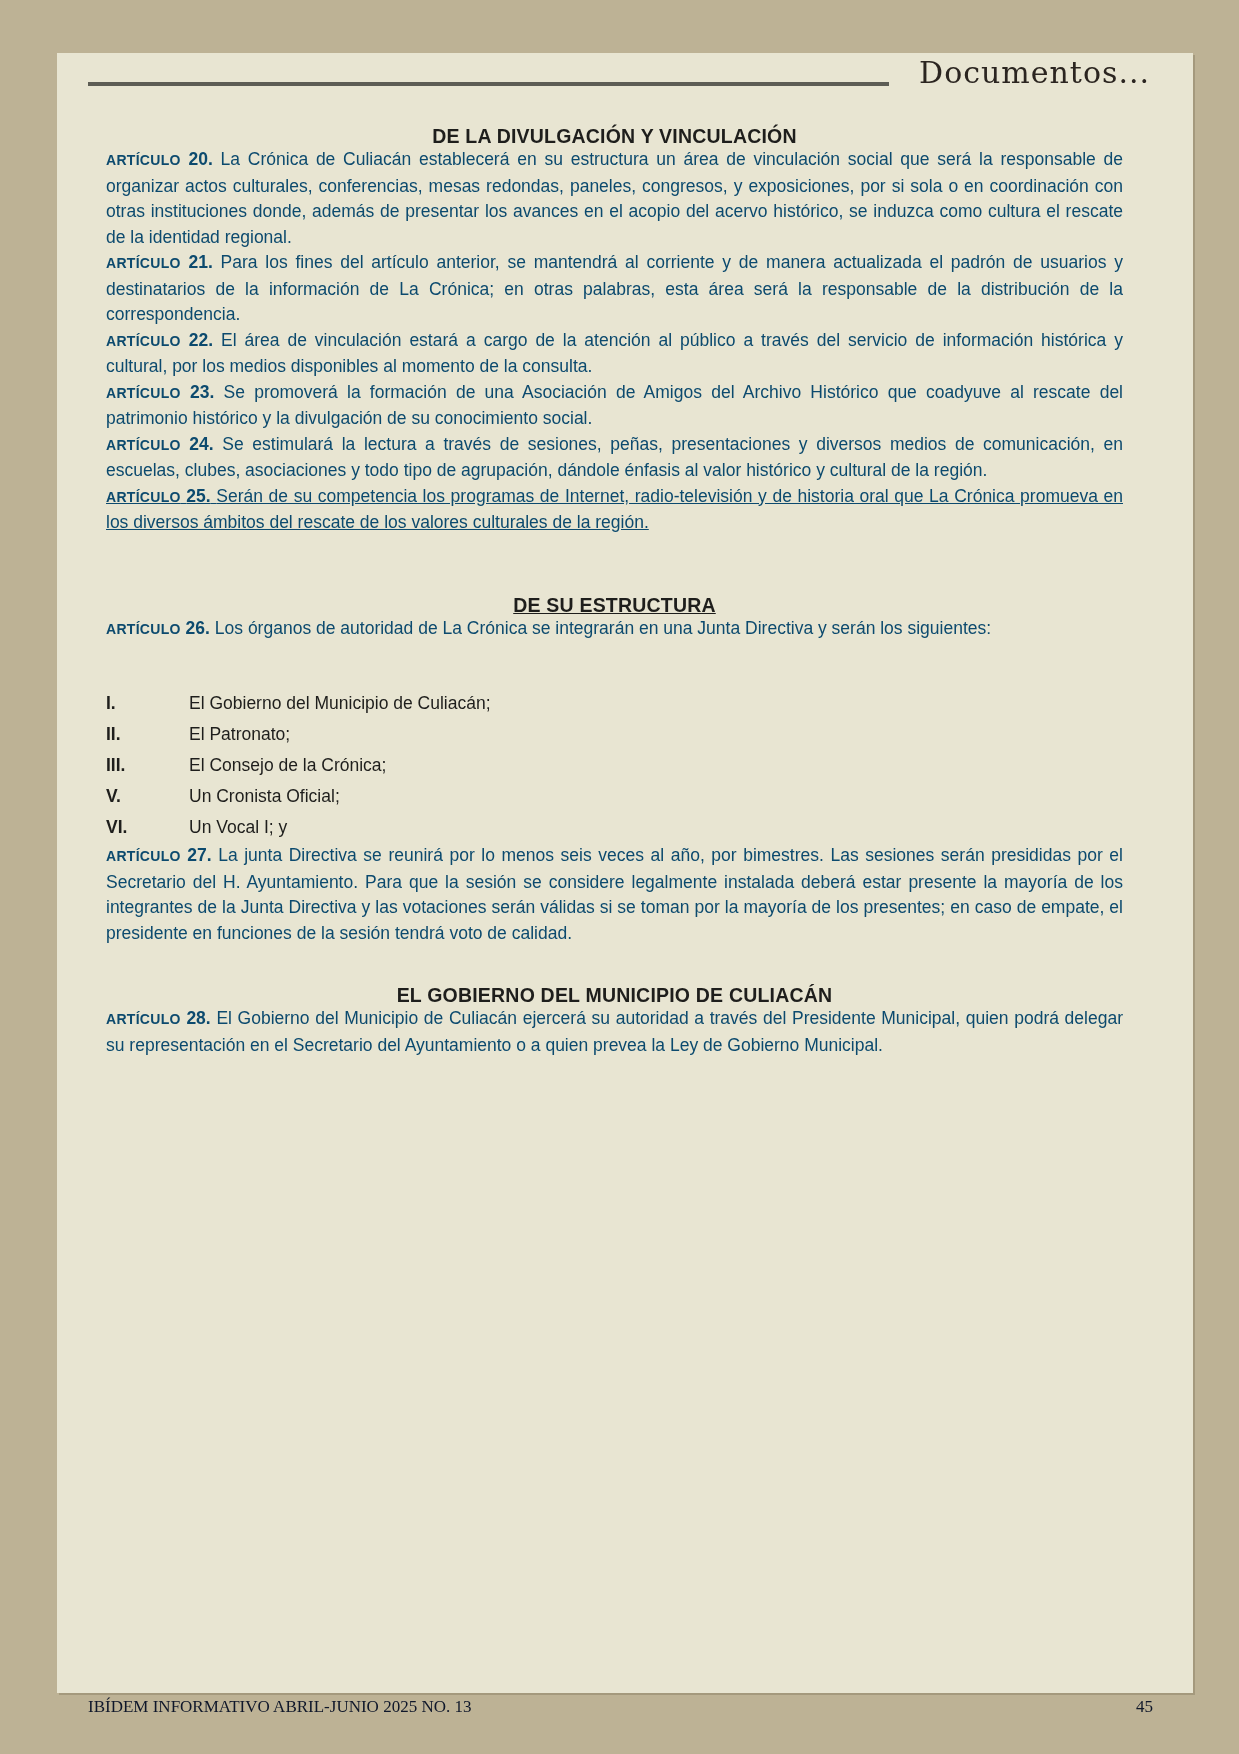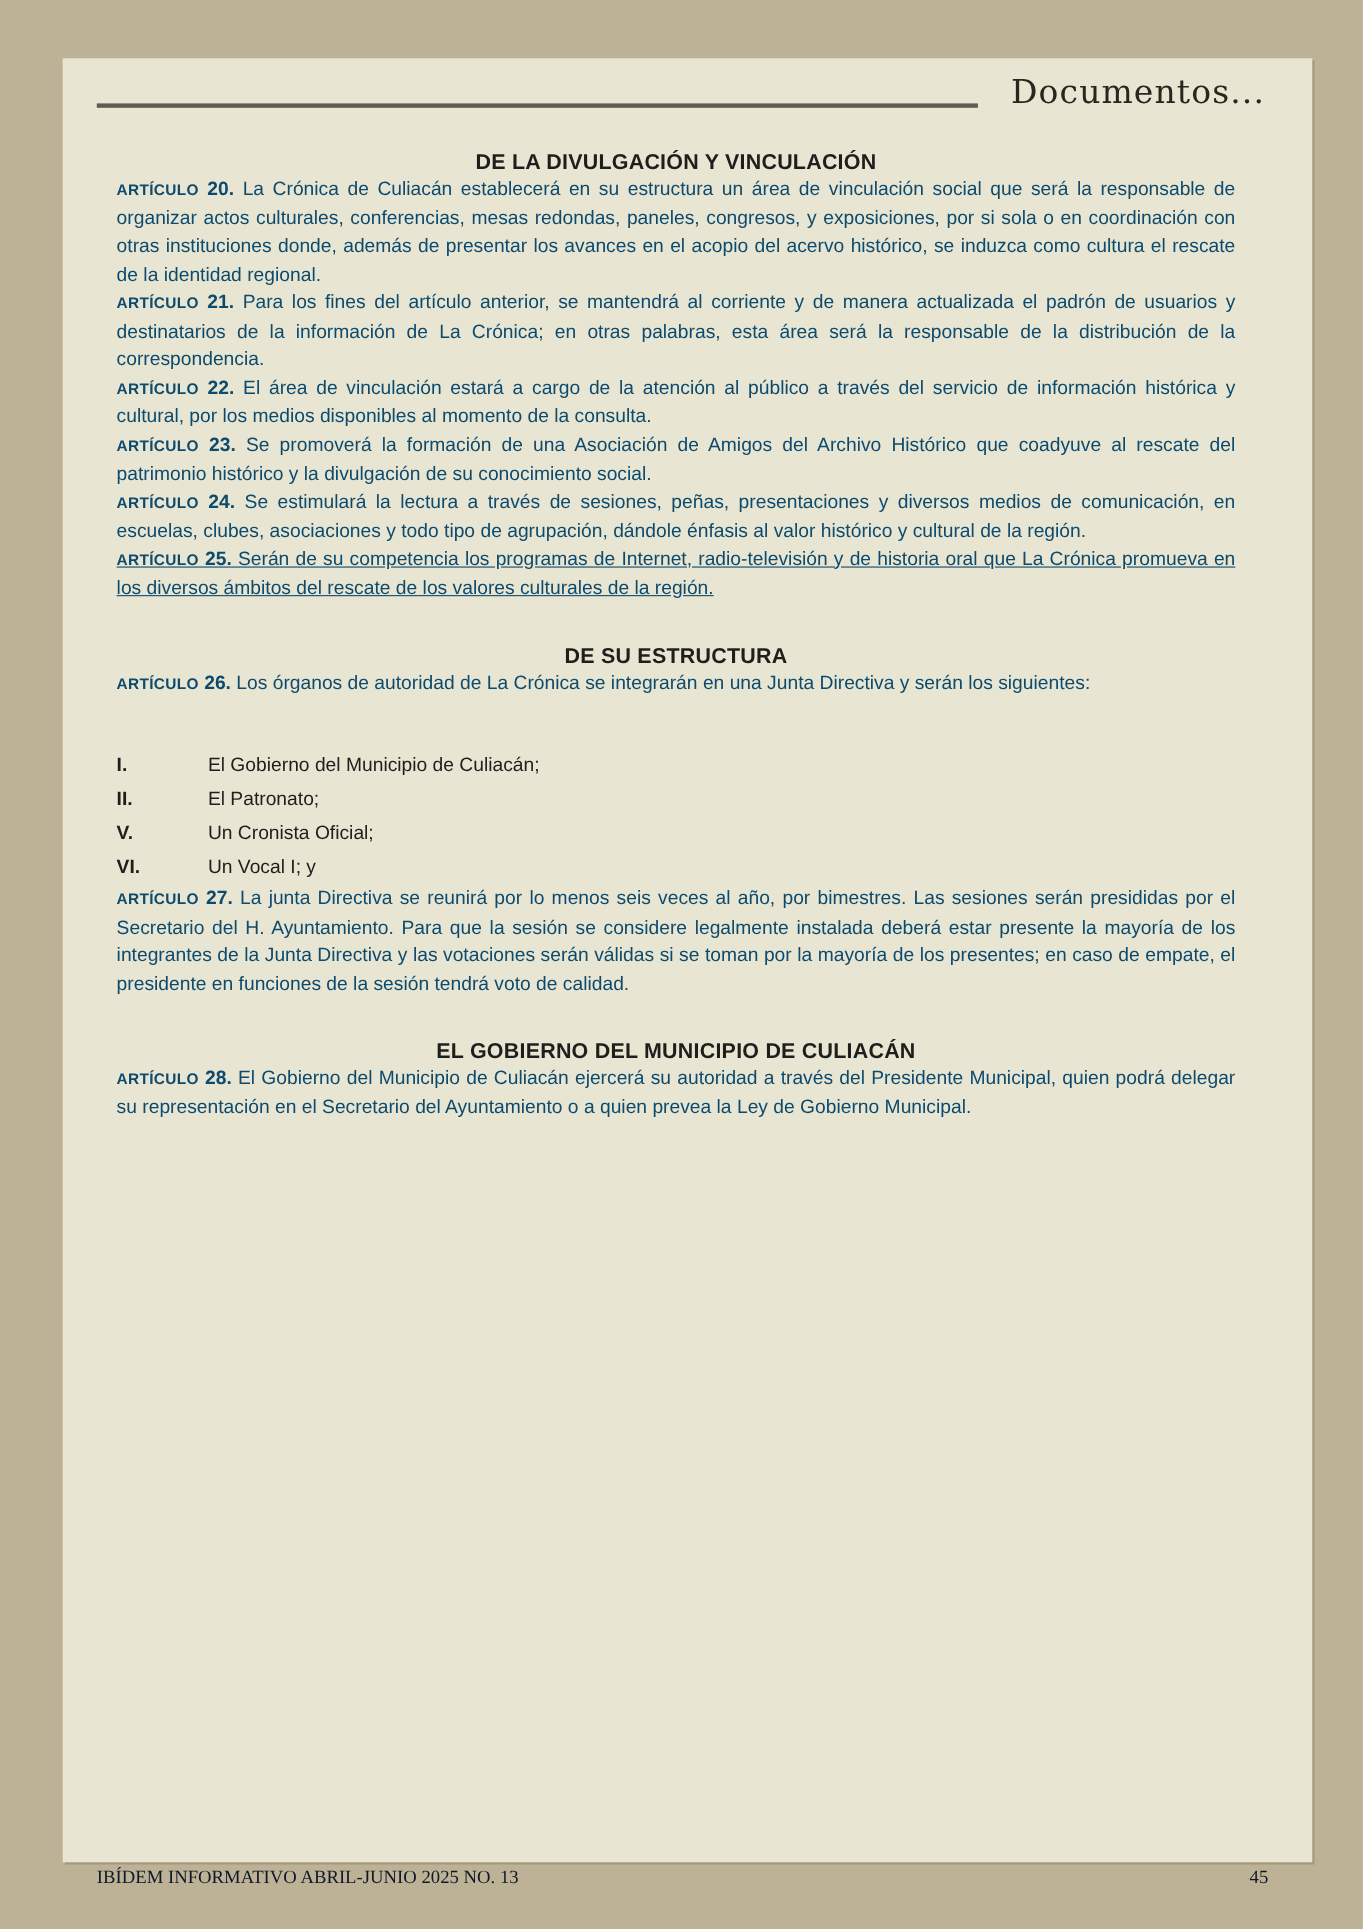--- a/index.html
+++ b/index.html
@@ -23,21 +23,21 @@
     background: #e8e5d2;
     box-shadow: 2px 2px 0 rgba(90,80,55,0.25);
     padding: 0 70px 0 49px;
     box-sizing: border-box;
     color: #1e1e1c;
   }
   
   .doc-header {
     display: flex;
     align-items: flex-end;
-    margin: 14px -27px 0 -18px;
+    margin: 2px -27px 0 -18px;
     justify-content: space-between;
   }
   .rule {
     flex: 1;
     height: 4px;
     background: #5d5d55;
     margin-bottom: 5px;
   }
   .brand {
     margin-left: 30px;
@@ -50,21 +50,21 @@
   }
   
   .sec-title {
     text-align: center;
     font-weight: bold;
     font-size: 19.5px;
     line-height: 22px;
     letter-spacing: 0.2px;
   }
   .sec-title.t1 { margin-top: 34px; }
-  .sec-title.t2 { margin-top: 38px; }
+  .sec-title.t2 { margin-top: 58px; text-decoration: underline; }
   .sec-title.t3 { margin-top: 38px; }
   
   p.article {
     margin: 0;
     font-size: 17.5px;
     line-height: 25.5px;
     text-align: justify;
     color: #0c4a6e;
   }
   p.article .art-label {
@@ -174,20 +174,24 @@
     <ol class="junta">
       <li>
         <span class="numeral">I.</span>
         <span class="item-text">El Gobierno del Municipio de Culiacán;</span>
       </li>
       <li>
         <span class="numeral">II.</span>
         <span class="item-text">El Patronato;</span>
       </li>
       <li>
+        <span class="numeral">III.</span>
+        <span class="item-text">El Consejo de la Crónica;</span>
+      </li>
+      <li>
         <span class="numeral">V.</span>
         <span class="item-text">Un Cronista Oficial;</span>
       </li>
       <li>
         <span class="numeral">VI.</span>
         <span class="item-text">Un Vocal I; y</span>
       </li>
     </ol>
 
     <p class="article mt-a27">

